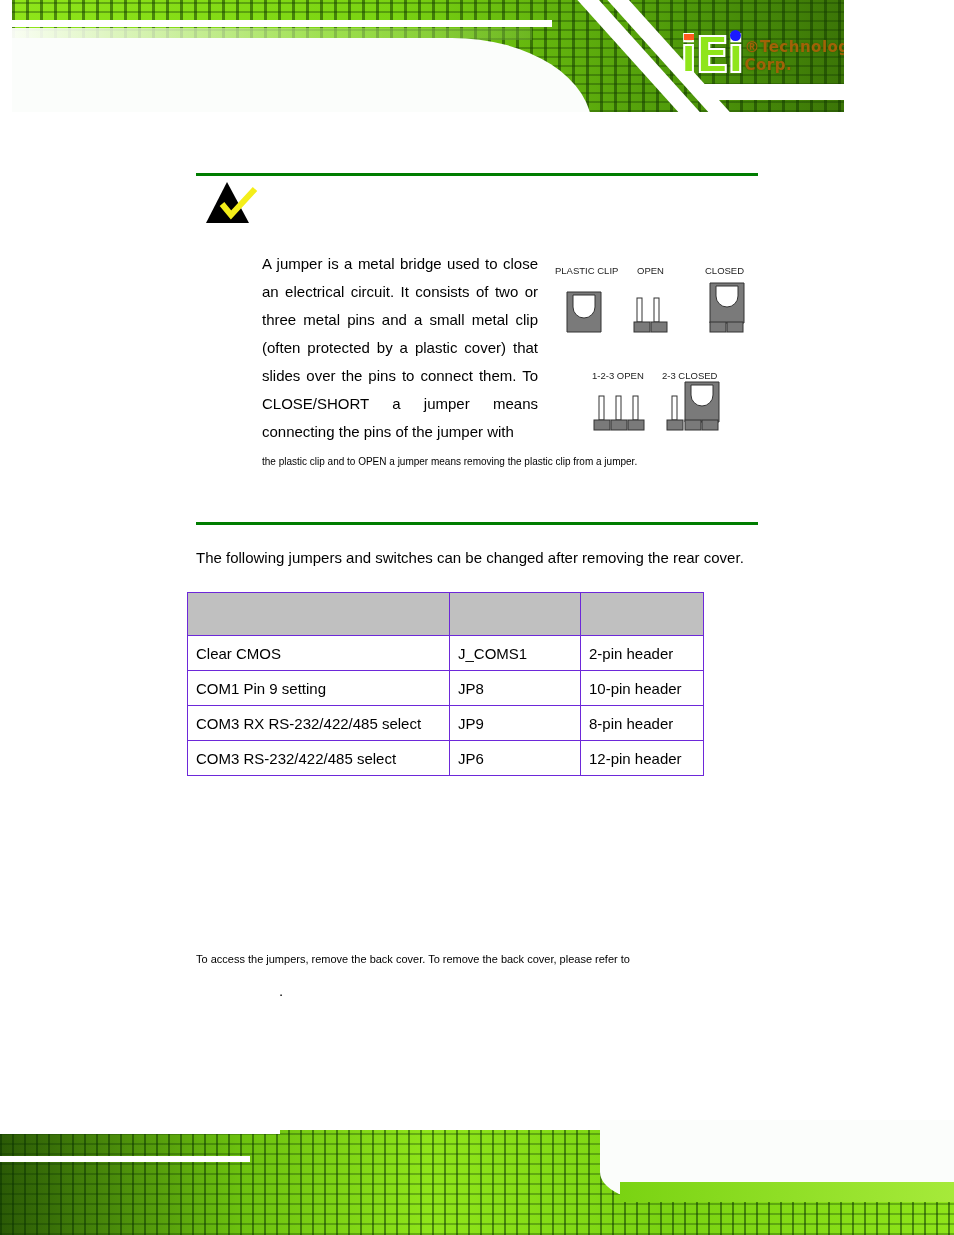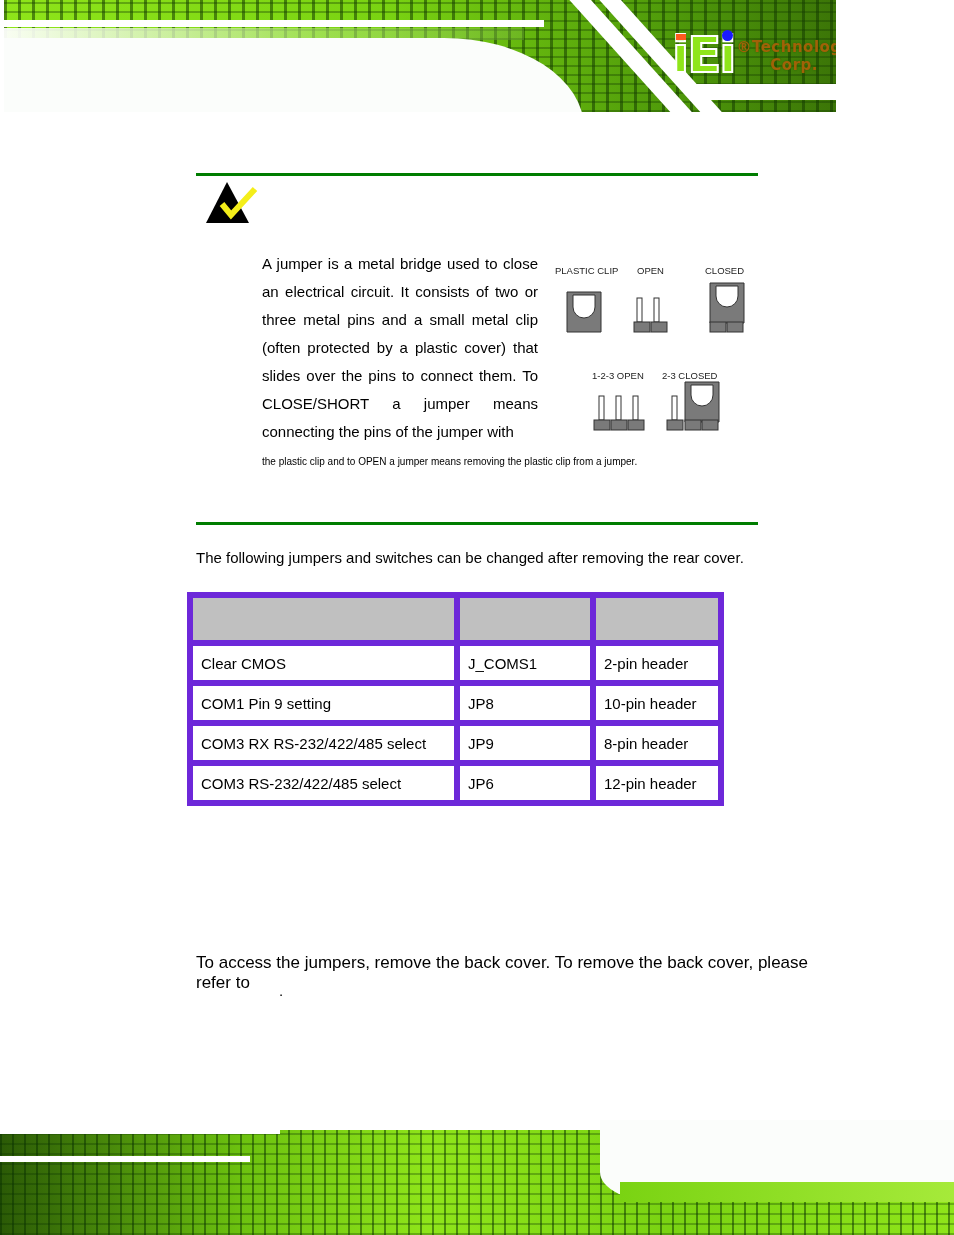--- a/index.html
+++ b/index.html
@@ -4,21 +4,21 @@
   <style>
     html, body { margin: 0; padding: 0; }
     body {
       width: 954px; height: 1235px; position: relative; overflow: hidden;
       background: #ffffff;
       font-family: "Liberation Sans", sans-serif;
       color: #000;
     }
     
     .header {
-      position: absolute; left: 4px; top: 0; width: 832px; height: 112px; overflow: hidden; text-align: center;
+      position: absolute; left: 12px; top: 0; width: 832px; height: 112px; overflow: hidden;
     }
     .header .pcb {
       position: absolute; left: 0; top: 0; width: 954px; height: 112px;
       background:
         repeating-linear-gradient(90deg, rgba(20,60,0,0.55) 0 3px, transparent 3px 14px),
         repeating-linear-gradient(0deg, rgba(20,60,0,0.35) 0 2px, transparent 2px 9px),
         linear-gradient(90deg, #8fe51a 0%, #7ad312 40%, #4f9a0a 70%, #2d5a05 100%);
     }
     .header .white-sheet {
       position: absolute; left: -20px; top: 38px; width: 600px; height: 90px;
@@ -81,28 +81,28 @@
     }
     
     .intro {
       position: absolute; left: 196px; top: 549px; font-size: 15px;
     }
     table.jumpers {
       position: absolute; left: 187px; top: 592px; border-collapse: collapse;
       font-size: 15px;
     }
     table.jumpers td, table.jumpers th {
-      border: 6px solid #6d28d9; padding: 0 8px; height: 34px; text-align: left; font-weight: normal;
+      border: 1px solid #6d28d9; padding: 0 8px; height: 34px; text-align: left; font-weight: normal;
     }
     table.jumpers th { background: #c0c0c0; height: 42px; }
     table.jumpers .c1 { width: 245px; }
     table.jumpers .c2 { width: 114px; }
     table.jumpers .c3 { width: 106px; }
     .access {
-      position: absolute; left: 196px; top: 953px; font-size: 17px; width: 640px;
+      position: absolute; left: 196px; top: 953px; font-size: 11px; width: 640px;
     }
     .access-dot {
       position: absolute; left: 279px; top: 982px; font-size: 15px;
     }
     
     .footer {
       position: absolute; left: 0; top: 1120px; width: 954px; height: 115px; overflow: hidden;
     }
     .footer .pcb {
       position: absolute; left: 0; top: 10px; width: 954px; height: 105px;

